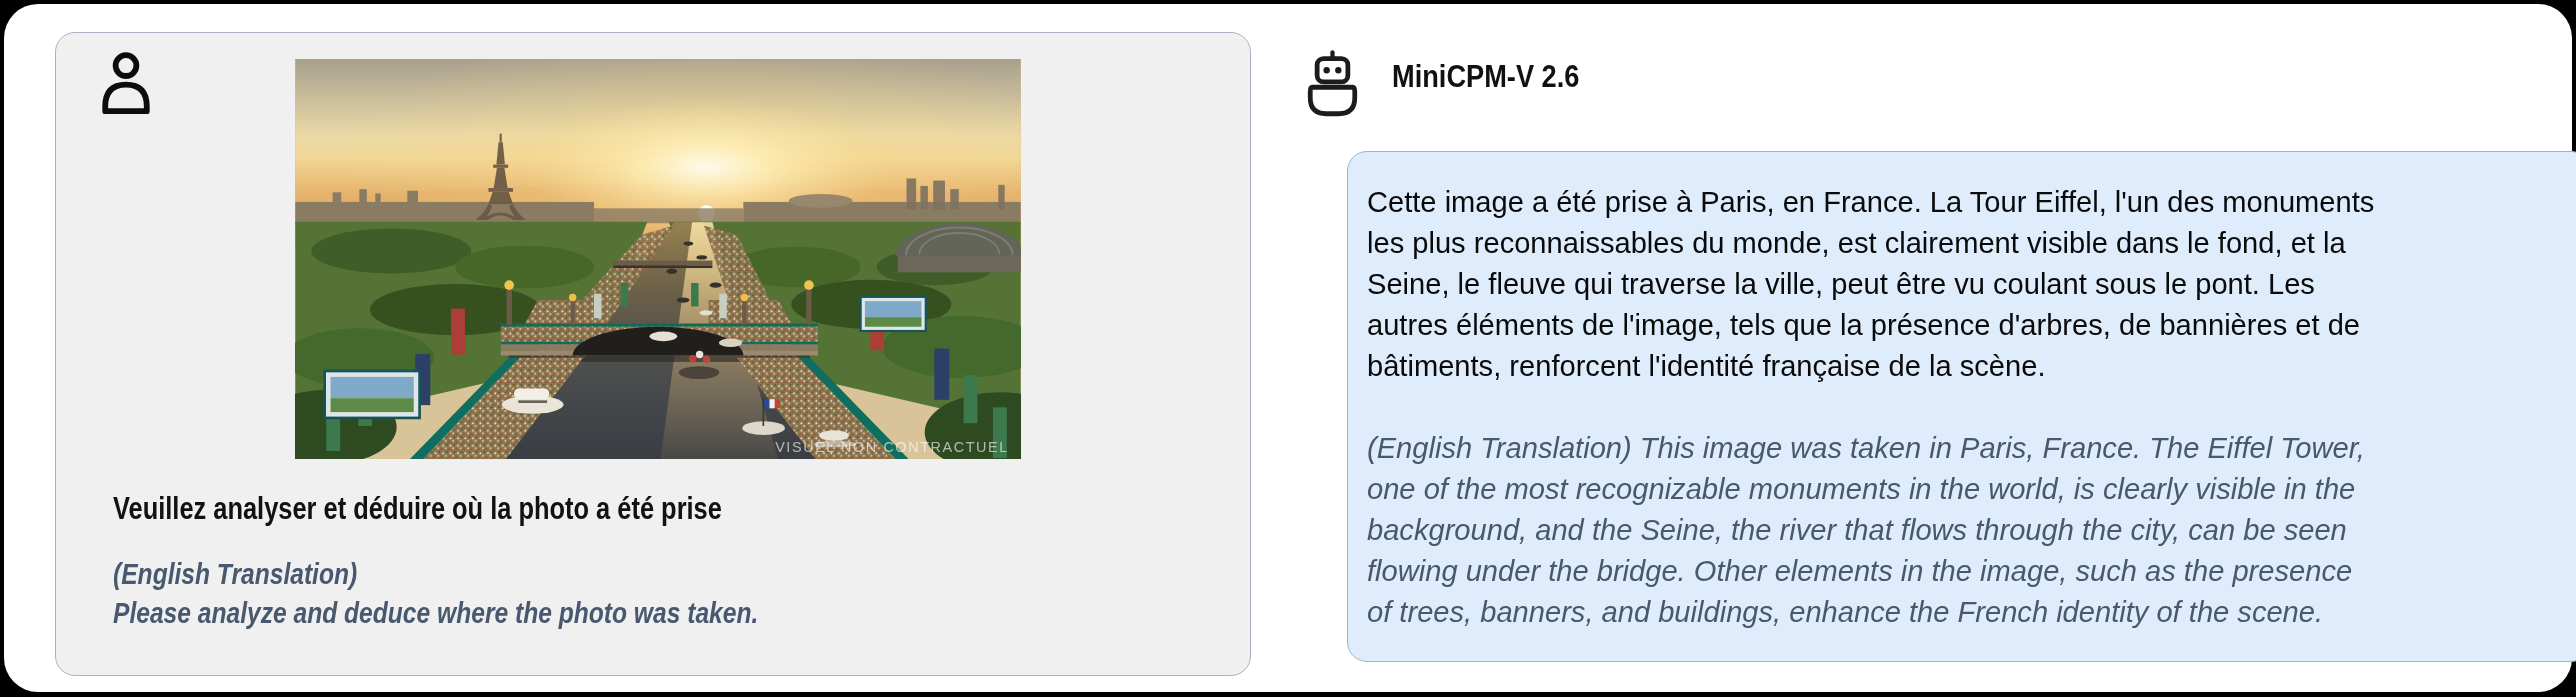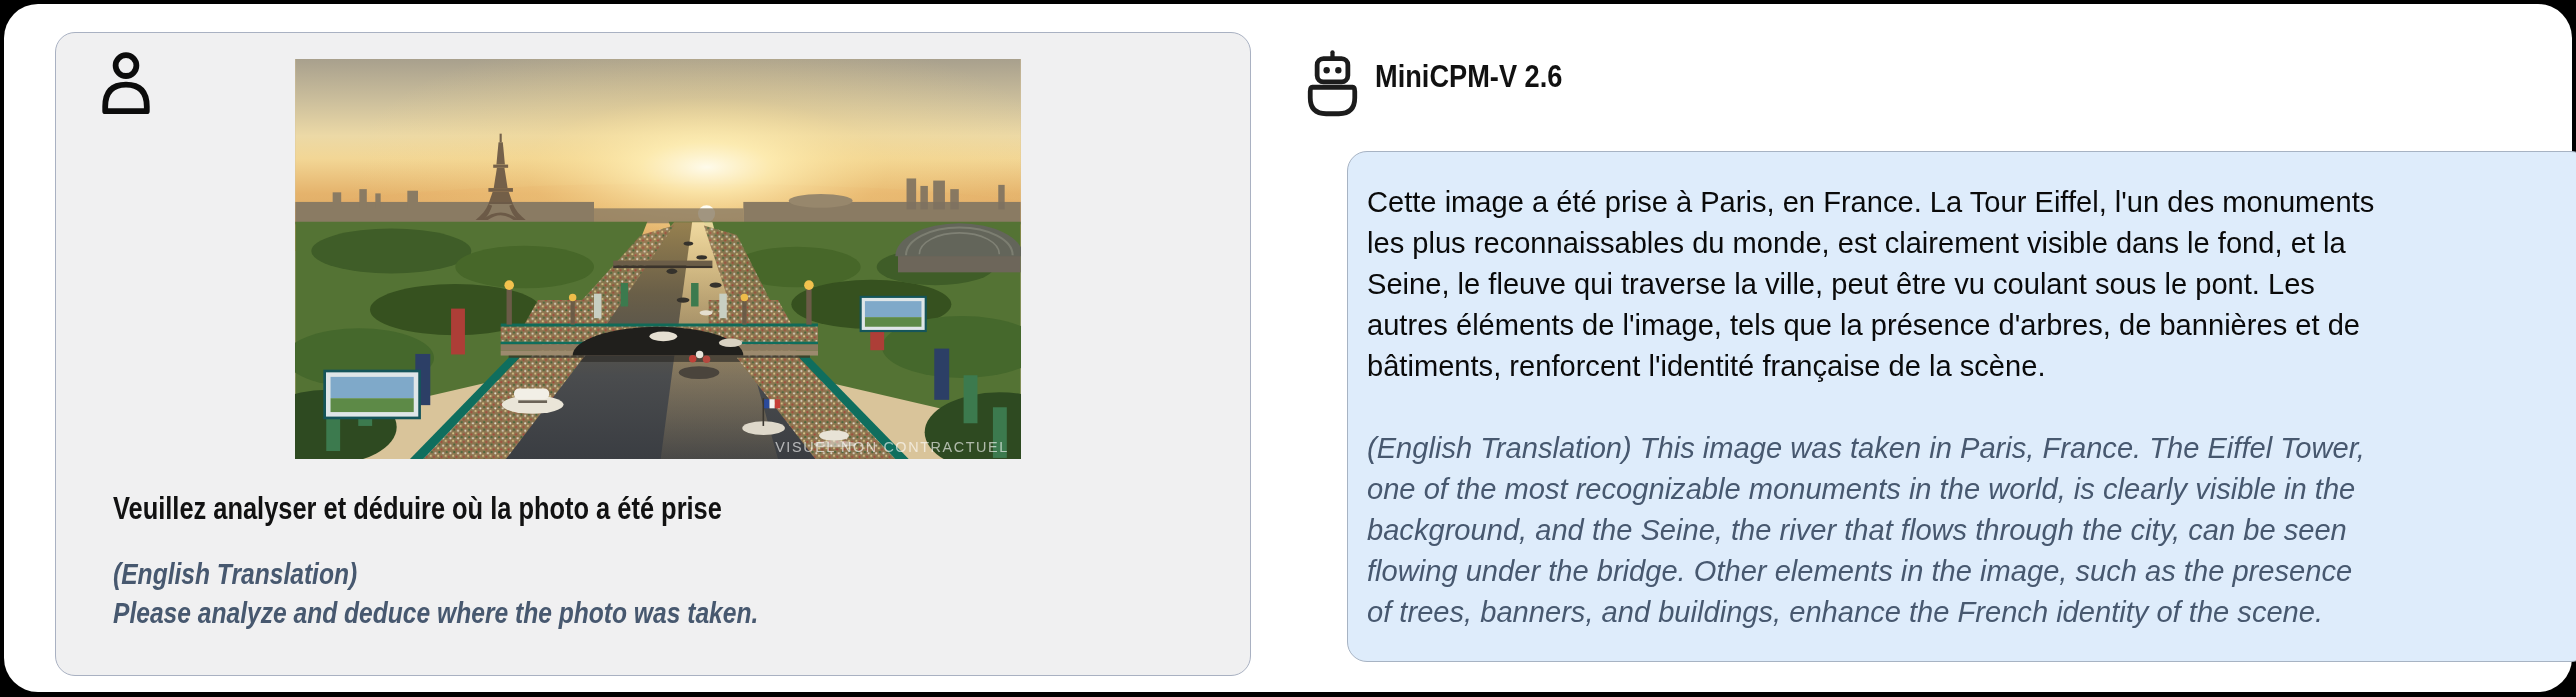--- a/index.html
+++ b/index.html
@@ -37,21 +37,21 @@
   }
   .question-translation{
     position:absolute;left:57px;top:521px;
     font-size:30px;line-height:39px;font-weight:bold;font-style:italic;
     color:#47586f;white-space:nowrap;
     transform:scaleX(0.82);transform-origin:0 0;
   }
   
   .model-header{
     position:absolute;left:1302px;top:45px;
-    display:flex;align-items:flex-start;gap:16px;
+    display:flex;align-items:flex-start;gap:33px;
   }
   .model-name{
     font-size:32px;font-weight:bold;color:#111;
     margin-top:8.5px;white-space:nowrap;
     transform:scaleX(0.85);transform-origin:0 0;
   }
   .response-bubble{
     position:absolute;left:1296px;top:147px;width:1244px;height:511px;
     box-sizing:border-box;
     background:#deecfb;

